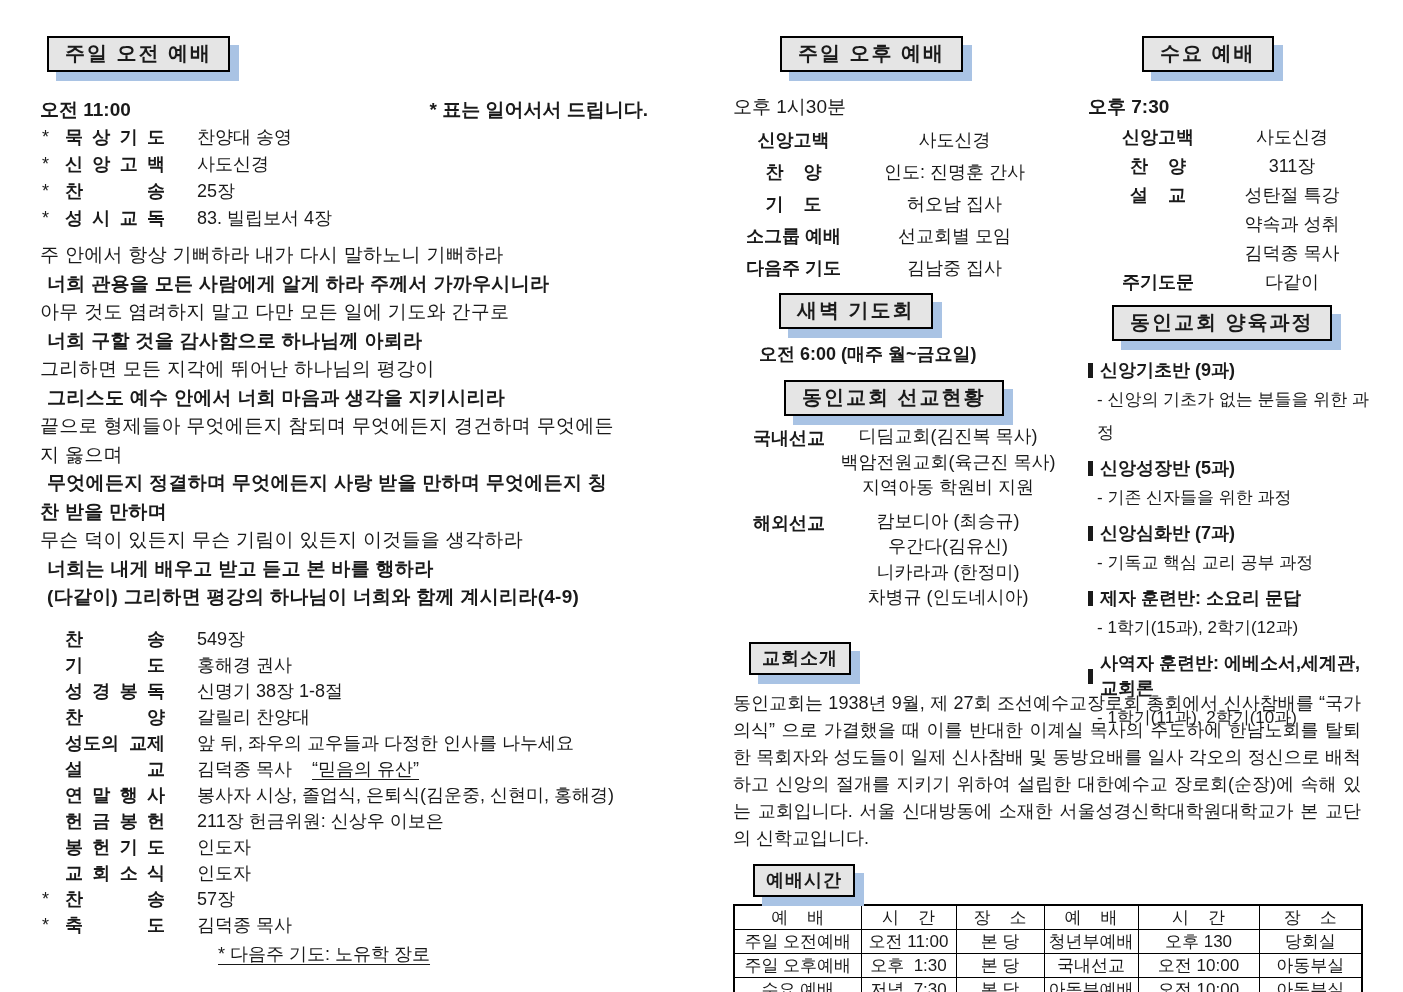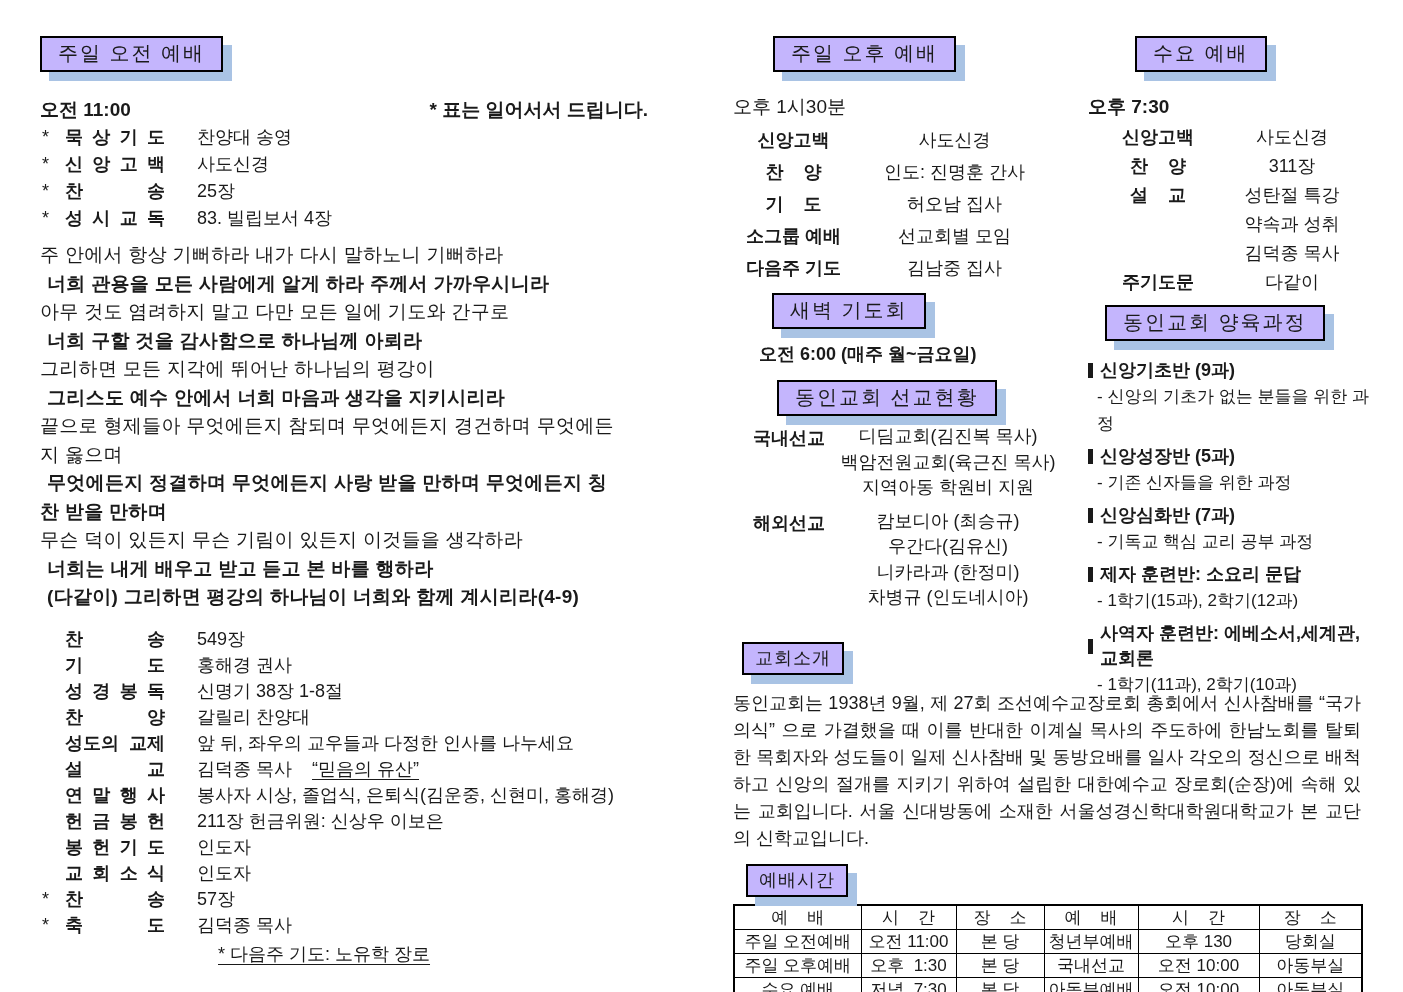--- a/index.html
+++ b/index.html
@@ -3,23 +3,23 @@
 <meta charset="utf-8">
 <style>
   html,body { margin:0; padding:0; background:#e8e8e8; }
   .page {
     position:relative; width:1403px; height:992px; background:#ffffff;
     font-family:"Liberation Sans","DejaVu Sans",sans-serif;
     color:#1a1a1a; overflow:hidden; margin:0 auto;
   }
   
   .tbox {
-    display:inline-block; background:#c4b5fd; border:2px solid #000;
-    padding:2px 16px 3px; font-weight:400; font-size:20px; letter-spacing:2px;
-    box-shadow:9px 9px 0 0 #a9c3e4; position:relative; z-index:2;
+    display:inline-block; background:#e5e5e5; border:2px solid #000;
+    padding:2px 16px 3px; font-weight:700; font-size:20px; letter-spacing:2px;
+    box-shadow:9px 9px 0 0 #a9c3e4; position:relative; z-index:2;margin-left:7px;
   }
   .tbox.small { font-size:18px; letter-spacing:1px; padding:2px 11px 3px; }
 
   
   .col-left { position:absolute; left:40px; top:36px; width:612px; }
   .time-row { display:flex; justify-content:space-between; margin-top:25px; font-size:19px; font-weight:700; padding-right:4px; }
   .orders { margin-top:1px; }
   .m-row { display:flex; line-height:27px; font-size:18px; align-items:baseline; }
   .orders2 .m-row { line-height:26px; }
   .m-star { width:23px; padding-left:2px; flex:none; }
@@ -54,21 +54,21 @@
   .boxwrap-wed { margin-left:47px; }
   .w-time { margin-top:24px; font-weight:700; font-size:19px; line-height:22px; }
   .w-row { display:flex; margin-top:9px; font-size:18px; line-height:20px; align-items:baseline; }
   .w-label { width:112px; margin-left:14px; flex:none; font-weight:700; text-align:center; white-space:pre; }
   .w-value { flex:1; text-align:center; }
   .boxwrap-edu { margin-top:13px; margin-left:17px; }
   .edu-items { margin-top:17px; }
   .edu-item { margin-bottom:7px; }
   .edu-name { font-weight:700; font-size:18px; line-height:25px; display:flex; align-items:center; }
   .bar-icon { display:inline-block; width:5px; height:15px; background:#1a1a1a; margin-right:7px; flex:none; }
-  .edu-desc { font-size:17px; line-height:27px; padding-left:9px; }
+  .edu-desc { font-size:17px; line-height:33px; padding-left:9px; }
 
   
   .block-bottom { position:absolute; left:733px; top:642px; width:628px; }
   .boxwrap-intro { margin-left:9px; }
   .intro-body { margin-top:15px; font-size:18px; line-height:27px; text-align:justify; }
   .boxwrap-sched { margin-top:12px; margin-left:13px; }
   .sched-table { margin-top:7px; width:628px; border-collapse:collapse; border:2px solid #000; table-layout:fixed; font-size:17px; }
   .sched-table td, .sched-table th { border:1px solid #000; text-align:center; white-space:pre; height:23px; padding:0 2px; font-weight:400; overflow:hidden; }
 </style>
 </head>

